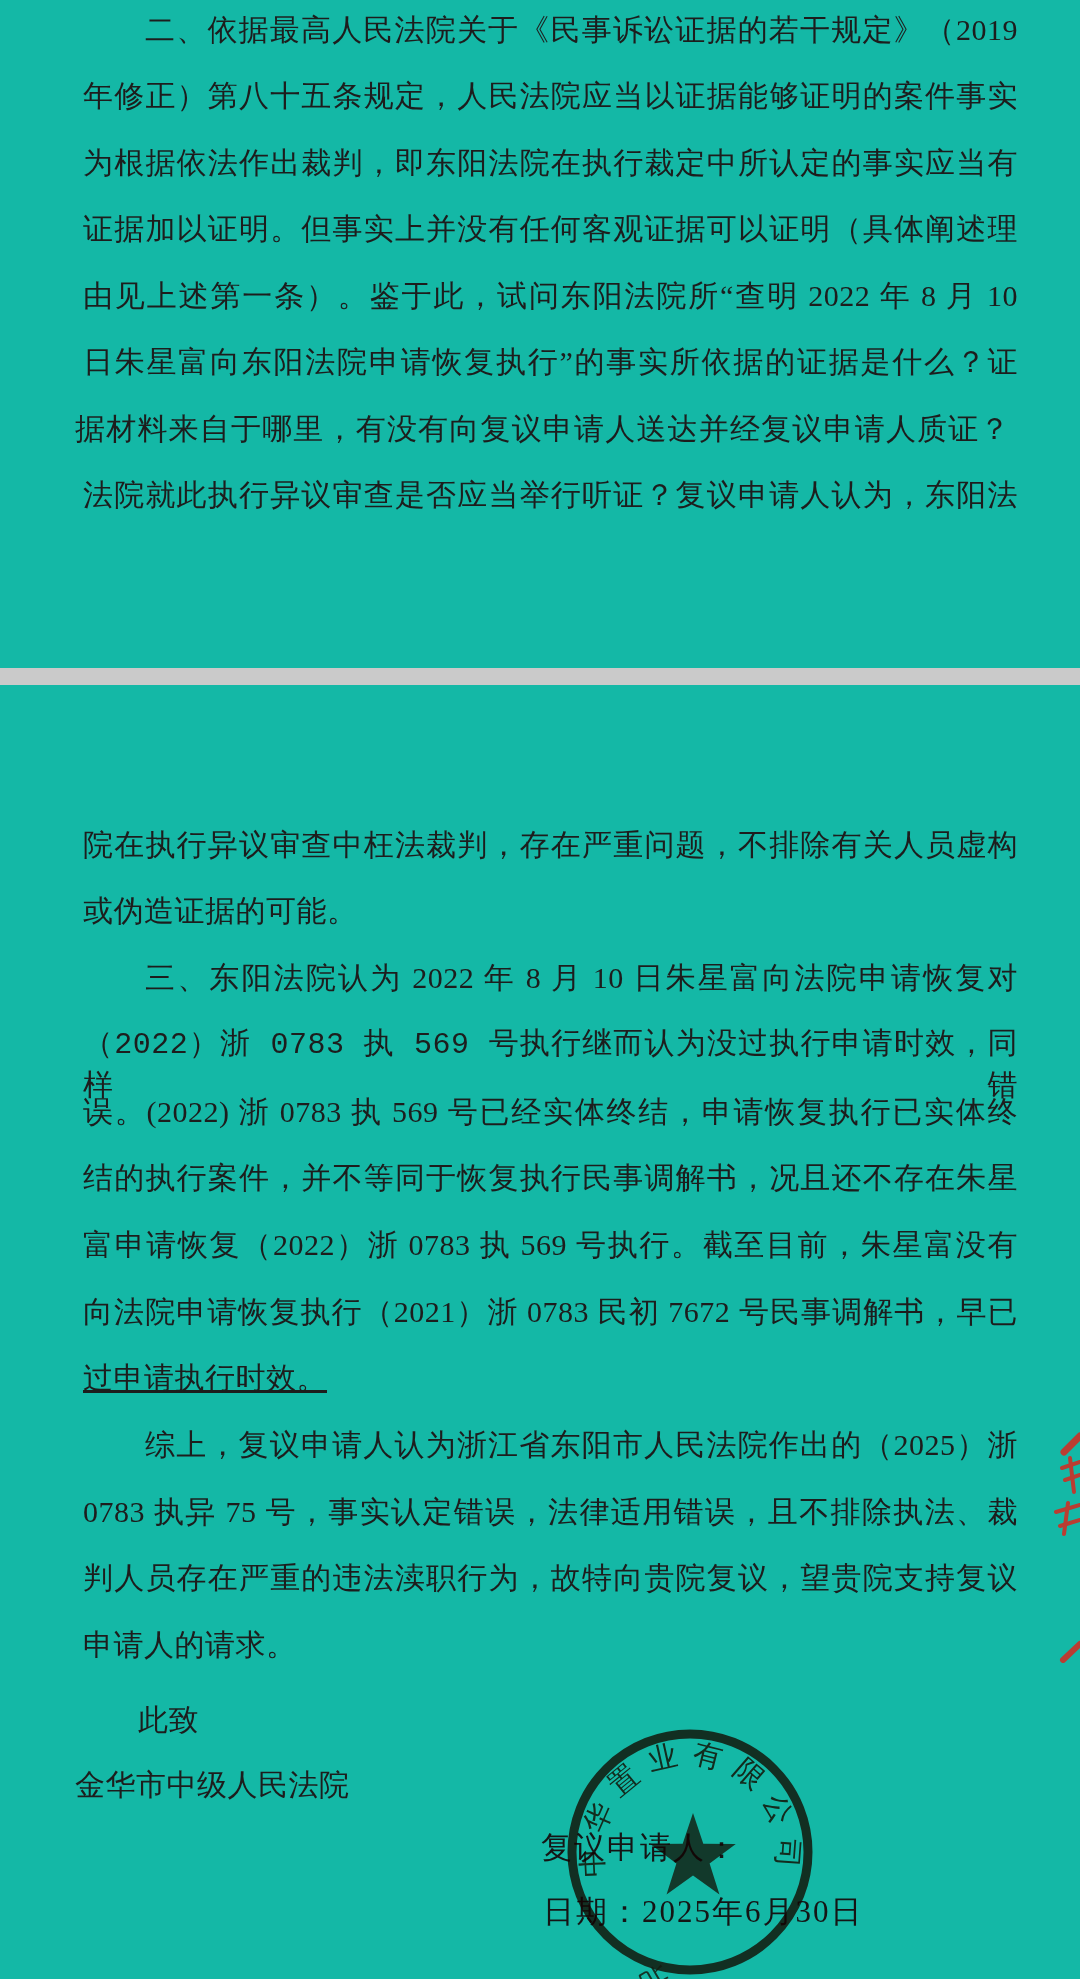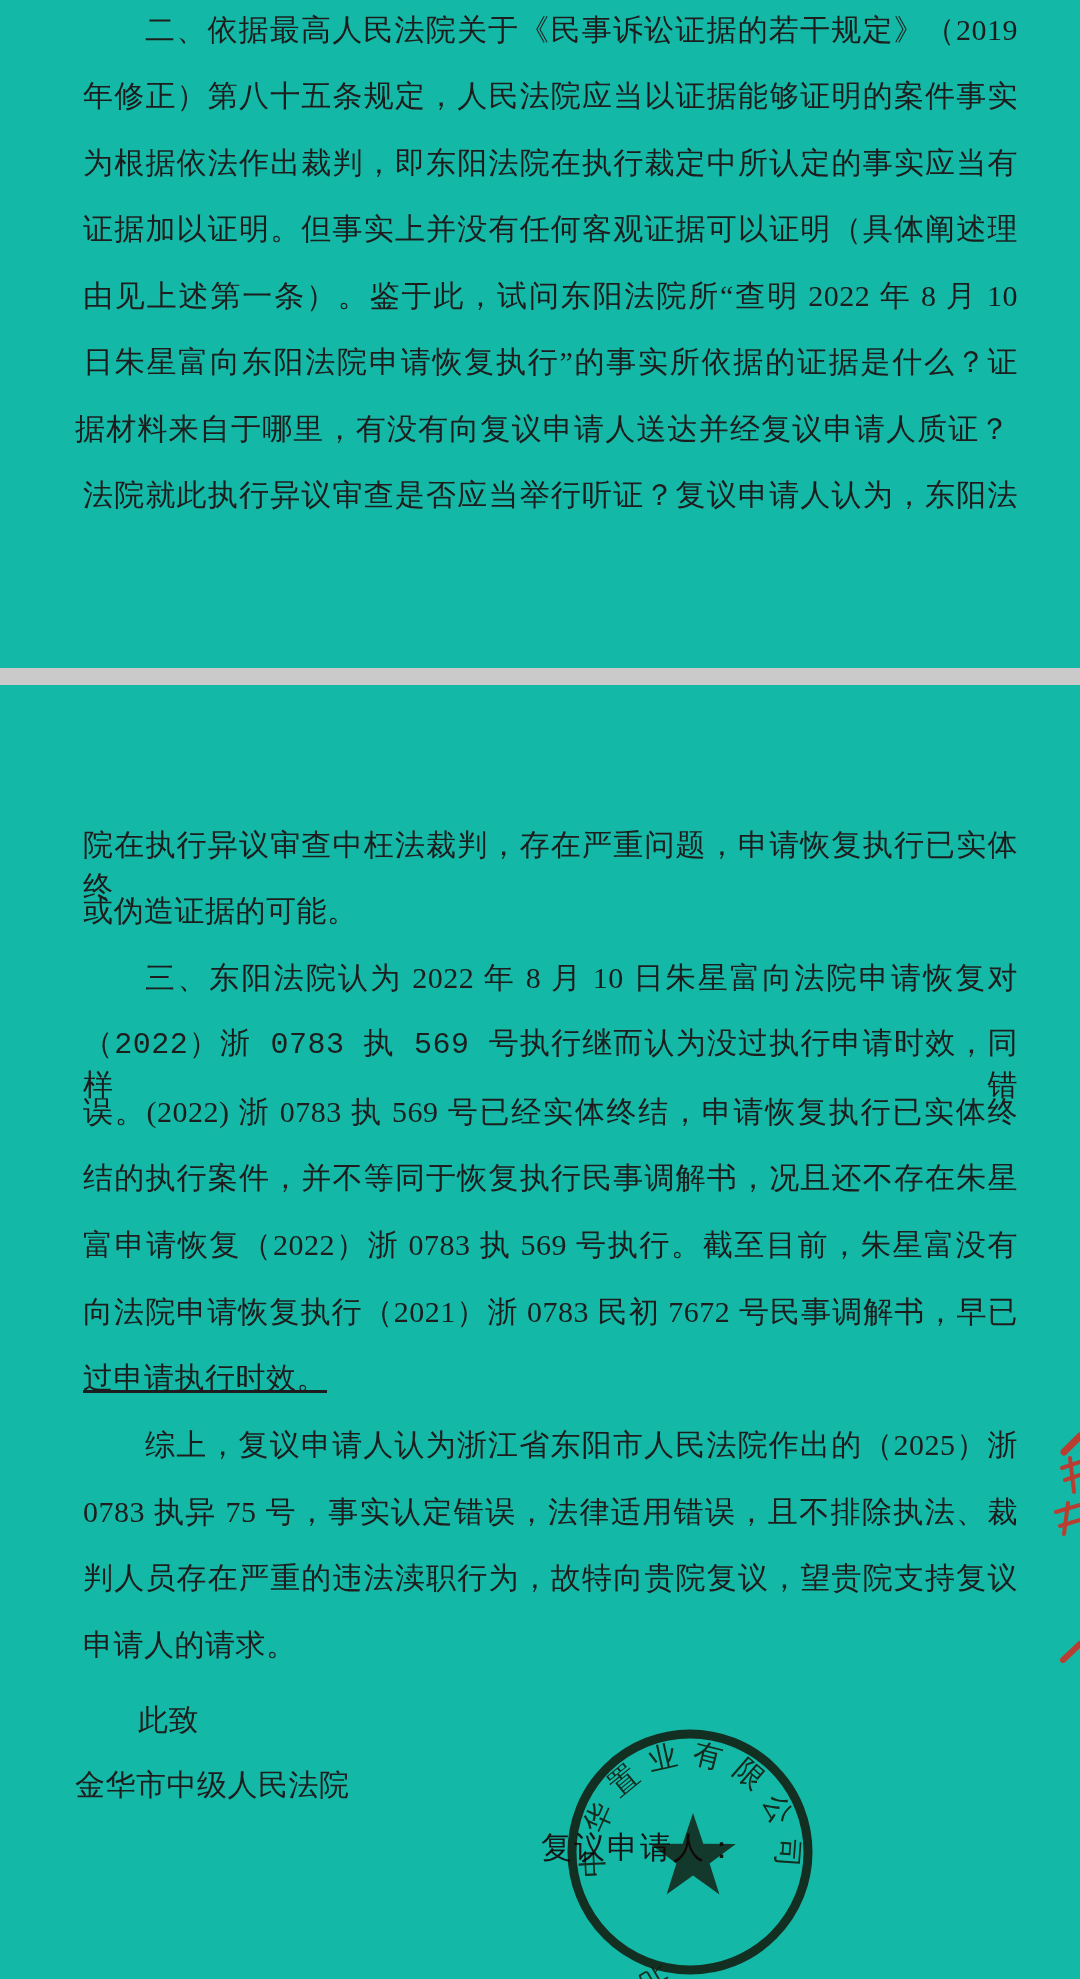--- a/index.html
+++ b/index.html
@@ -62,40 +62,41 @@
 
   <div id="doc-text">
       <div class="line justify indent" style="left: 83px; top: 9px; width: 935px;">二、依据最高人民法院关于《民事诉讼证据的若干规定》（2019</div>
       <div class="line justify" style="left: 83px; top: 75px; width: 935px;">年修正）第八十五条规定，人民法院应当以证据能够证明的案件事实</div>
       <div class="line justify" style="left: 83px; top: 142px; width: 935px;">为根据依法作出裁判，即东阳法院在执行裁定中所认定的事实应当有</div>
       <div class="line justify" style="left: 83px; top: 208px; width: 935px;">证据加以证明。但事实上并没有任何客观证据可以证明（具体阐述理</div>
       <div class="line justify" style="left: 83px; top: 275px; width: 935px;">由见上述第一条）。鉴于此，试问东阳法院所“查明 2022 年 8 月 10</div>
       <div class="line justify" style="left: 83px; top: 341px; width: 935px;">日朱星富向东阳法院申请恢复执行”的事实所依据的证据是什么？证</div>
       <div class="line justify" style="left: 75px; top: 408px; width: 935px;">据材料来自于哪里，有没有向复议申请人送达并经复议申请人质证？</div>
       <div class="line justify" style="left: 83px; top: 474px; width: 935px;">法院就此执行异议审查是否应当举行听证？复议申请人认为，东阳法</div>
-      <div class="line justify" style="left: 83px; top: 824px; width: 935px;">院在执行异议审查中枉法裁判，存在严重问题，申请恢复执行已实体终</div>
+      <div class="line justify" style="left: 83px; top: 824px; width: 935px;">院在执行异议审查中枉法裁判，存在严重问题，不排除有关人员虚构</div>
       <div class="line" style="left: 83px; top: 890px;">或伪造证据的可能。</div>
       <div class="line justify indent" style="left: 83px; top: 957px; width: 935px;">三、东阳法院认为 2022 年 8 月 10 日朱星富向法院申请恢复对</div>
       <div class="line justify" style="left: 83px; top: 1024px; width: 935px; font-family: Liberation Mono, monospace;">（2022）浙 0783 执 569 号执行继而认为没过执行申请时效，同样错</div>
       <div class="line justify" style="left: 83px; top: 1091px; width: 935px;">误。(2022) 浙 0783 执 569 号已经实体终结，申请恢复执行已实体终</div>
       <div class="line justify" style="left: 83px; top: 1157px; width: 935px;">结的执行案件，并不等同于恢复执行民事调解书，况且还不存在朱星</div>
       <div class="line justify" style="left: 83px; top: 1224px; width: 935px;">富申请恢复（2022）浙 0783 执 569 号执行。截至目前，朱星富没有</div>
       <div class="line justify" style="left: 83px; top: 1291px; width: 935px;">向法院申请恢复执行（2021）浙 0783 民初 7672 号民事调解书，早已</div>
       <div class="line" style="left: 83px; top: 1357px; text-decoration: underline;">过申请执行时效。</div>
       <div class="line justify indent" style="left: 83px; top: 1424px; width: 935px;">综上，复议申请人认为浙江省东阳市人民法院作出的（2025）浙</div>
       <div class="line justify" style="left: 83px; top: 1491px; width: 935px;">0783 执异 75 号，事实认定错误，法律适用错误，且不排除执法、裁</div>
       <div class="line justify" style="left: 83px; top: 1557px; width: 935px;">判人员存在严重的违法渎职行为，故特向贵院复议，望贵院支持复议</div>
       <div class="line" style="left: 83px; top: 1624px;">申请人的请求。</div>
       <div class="line" style="left: 138px; top: 1699px;">此致</div>
       <div class="line" style="left: 75px; top: 1764px;">金华市中级人民法院</div>
     </div>
 
   <div class="divider-band"></div>
 
   <div class="sig-line sig-applicant">复议申请人：</div>
+  <div class="sig-line sig-date">日期：2025年6月30日</div>
 
   <svg class="stamp-svg" viewBox="0 0 262 257">
     <circle cx="130" cy="130" r="118" fill="none" stroke="#dd2718" stroke-width="9" opacity="0.88"></circle>
     <path id="sealArc" d="M 47.3 160.1 A 88 88 0 1 1 212.7 160.1" fill="none"></path>
     <text font-size="29" fill="#dd2718" opacity="0.9" letter-spacing="12" font-family="Liberation Serif, DejaVu Serif, serif">
       <textPath href="#sealArc" xlink:href="#sealArc" startOffset="6">中华置业有限公司</textPath>
     </text>
     <polygon transform="translate(133,136)" points="0,-45 10.3,-14.2 42.8,-13.9 16.6,5.4 26.45,36.4 0,17.5 -26.45,36.4 -16.6,5.4 -42.8,-13.9 -10.3,-14.2" fill="#dd2718" opacity="0.82"></polygon>
     <text transform="translate(102,243) rotate(150)" font-size="27" fill="#dd2718" opacity="0.85" font-family="Liberation Serif, DejaVu Serif, serif">北</text>
   </svg>

